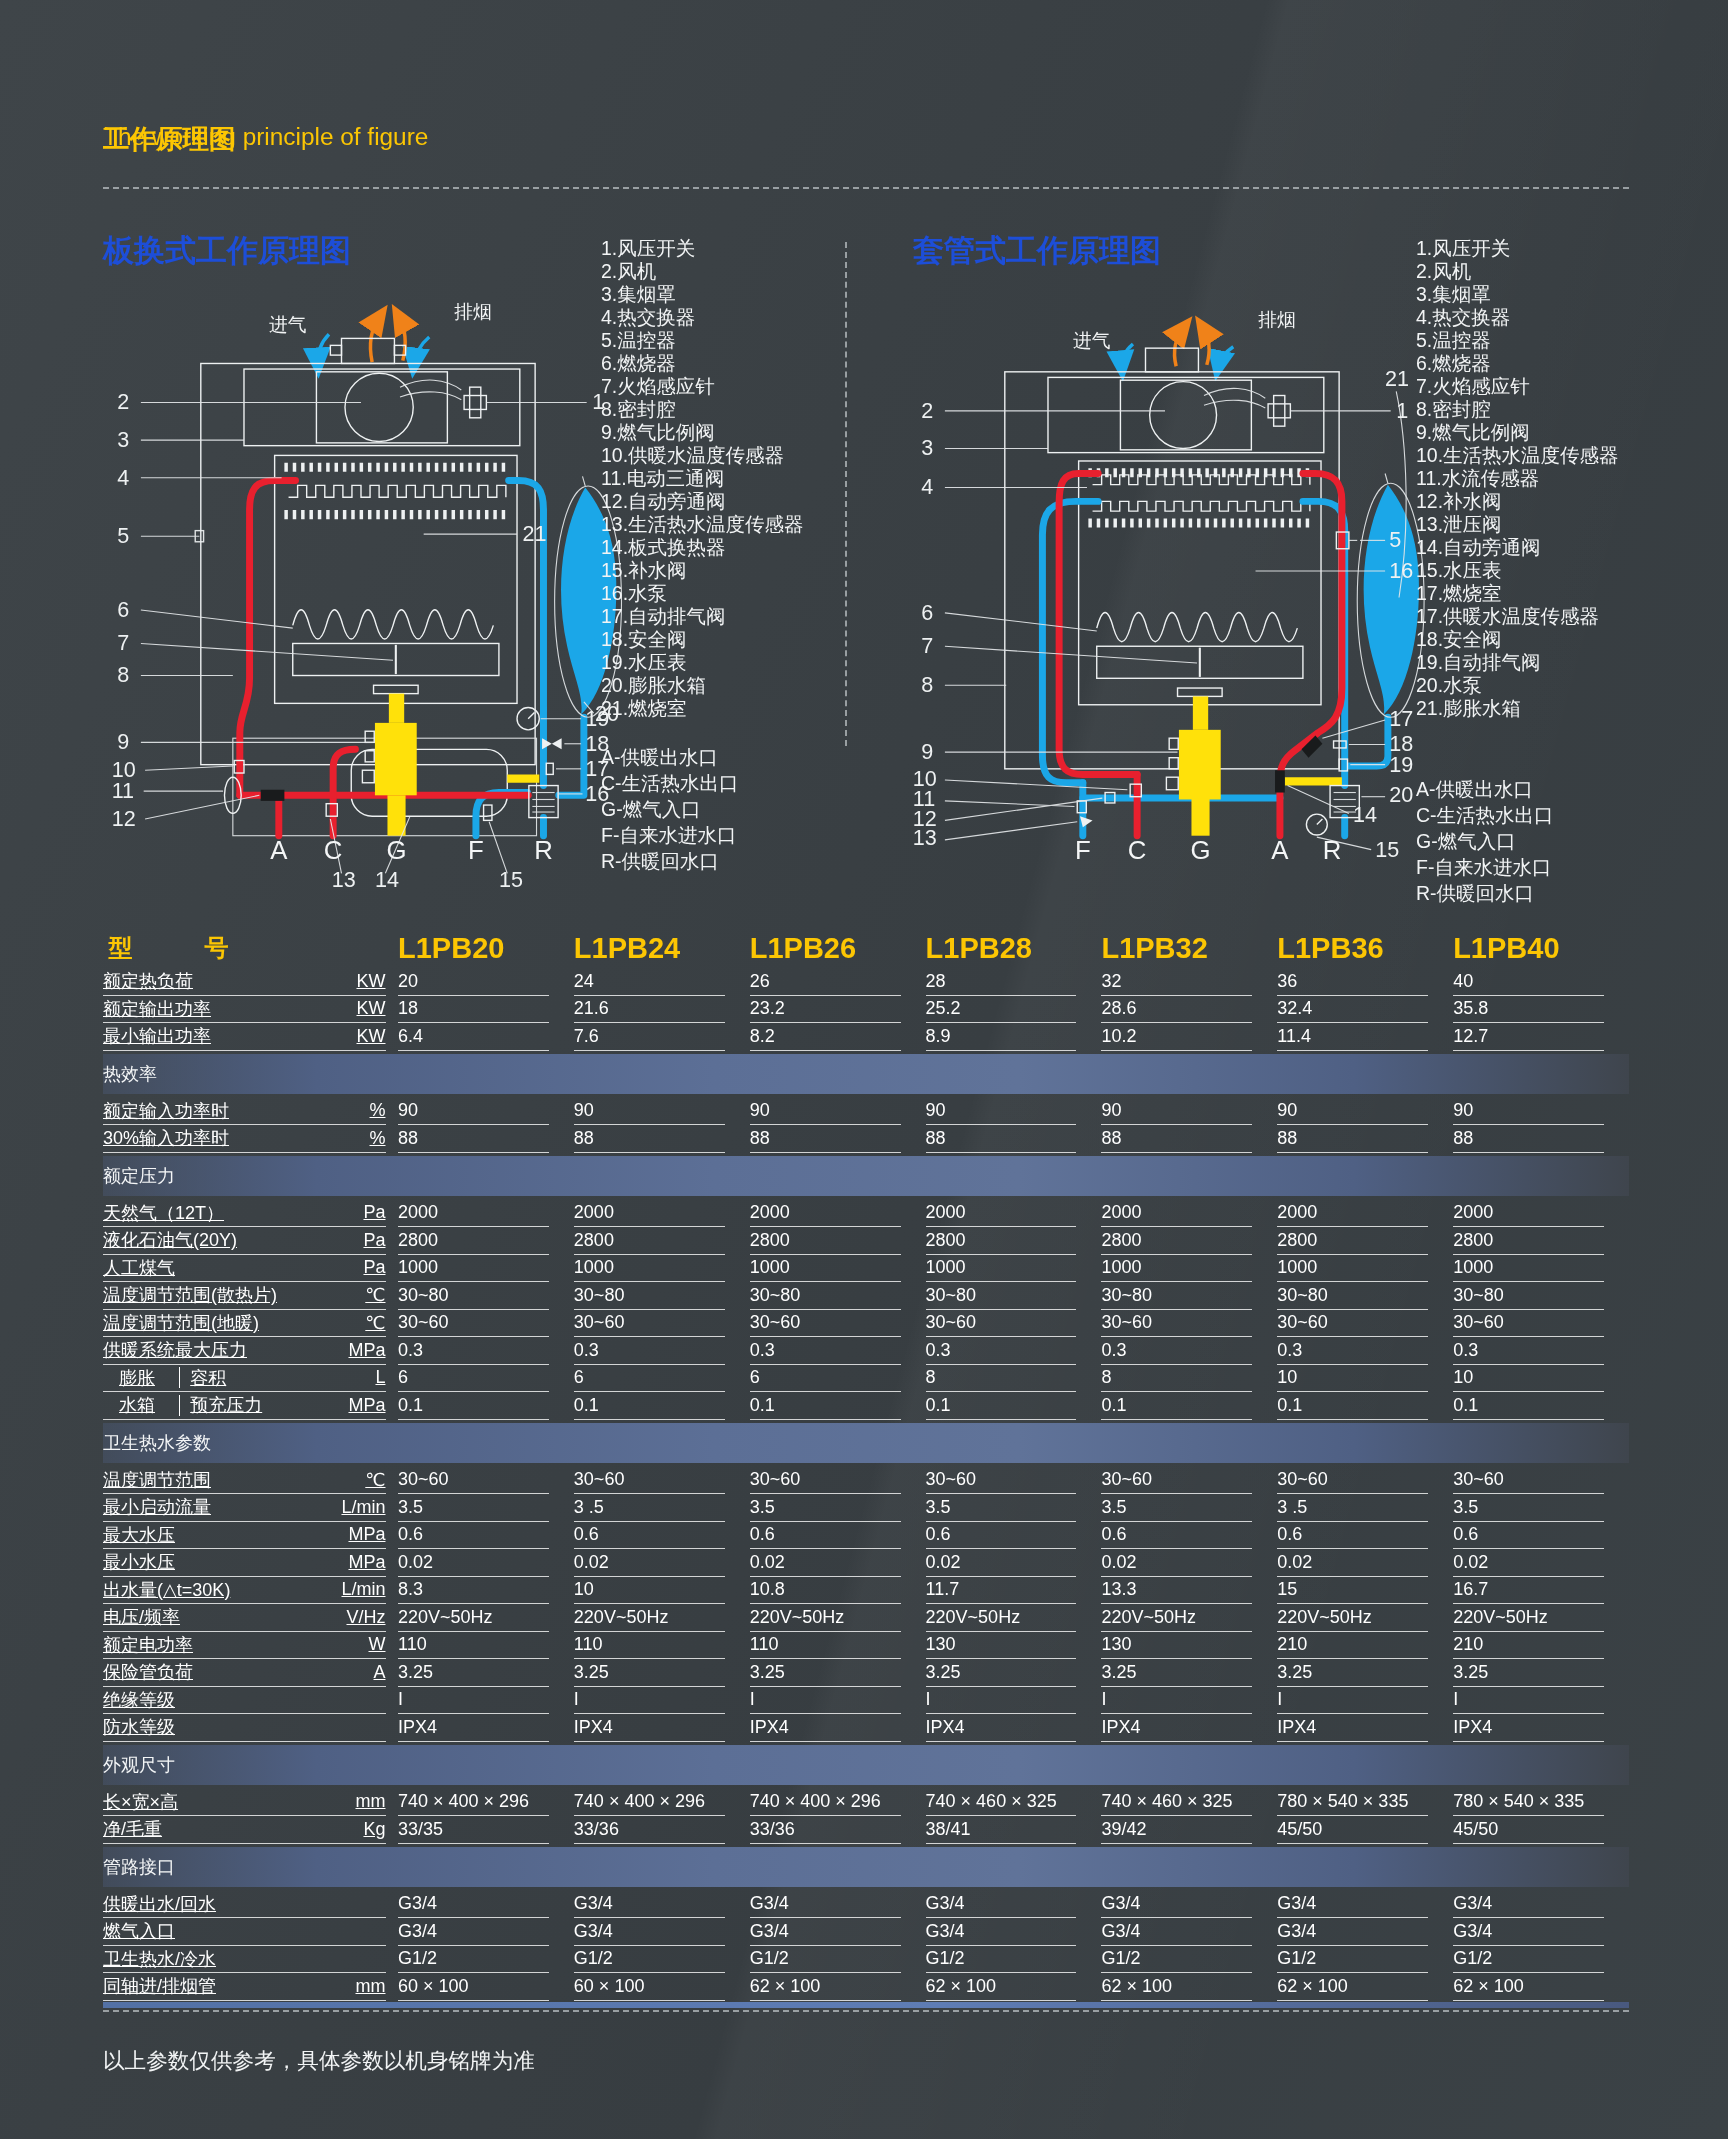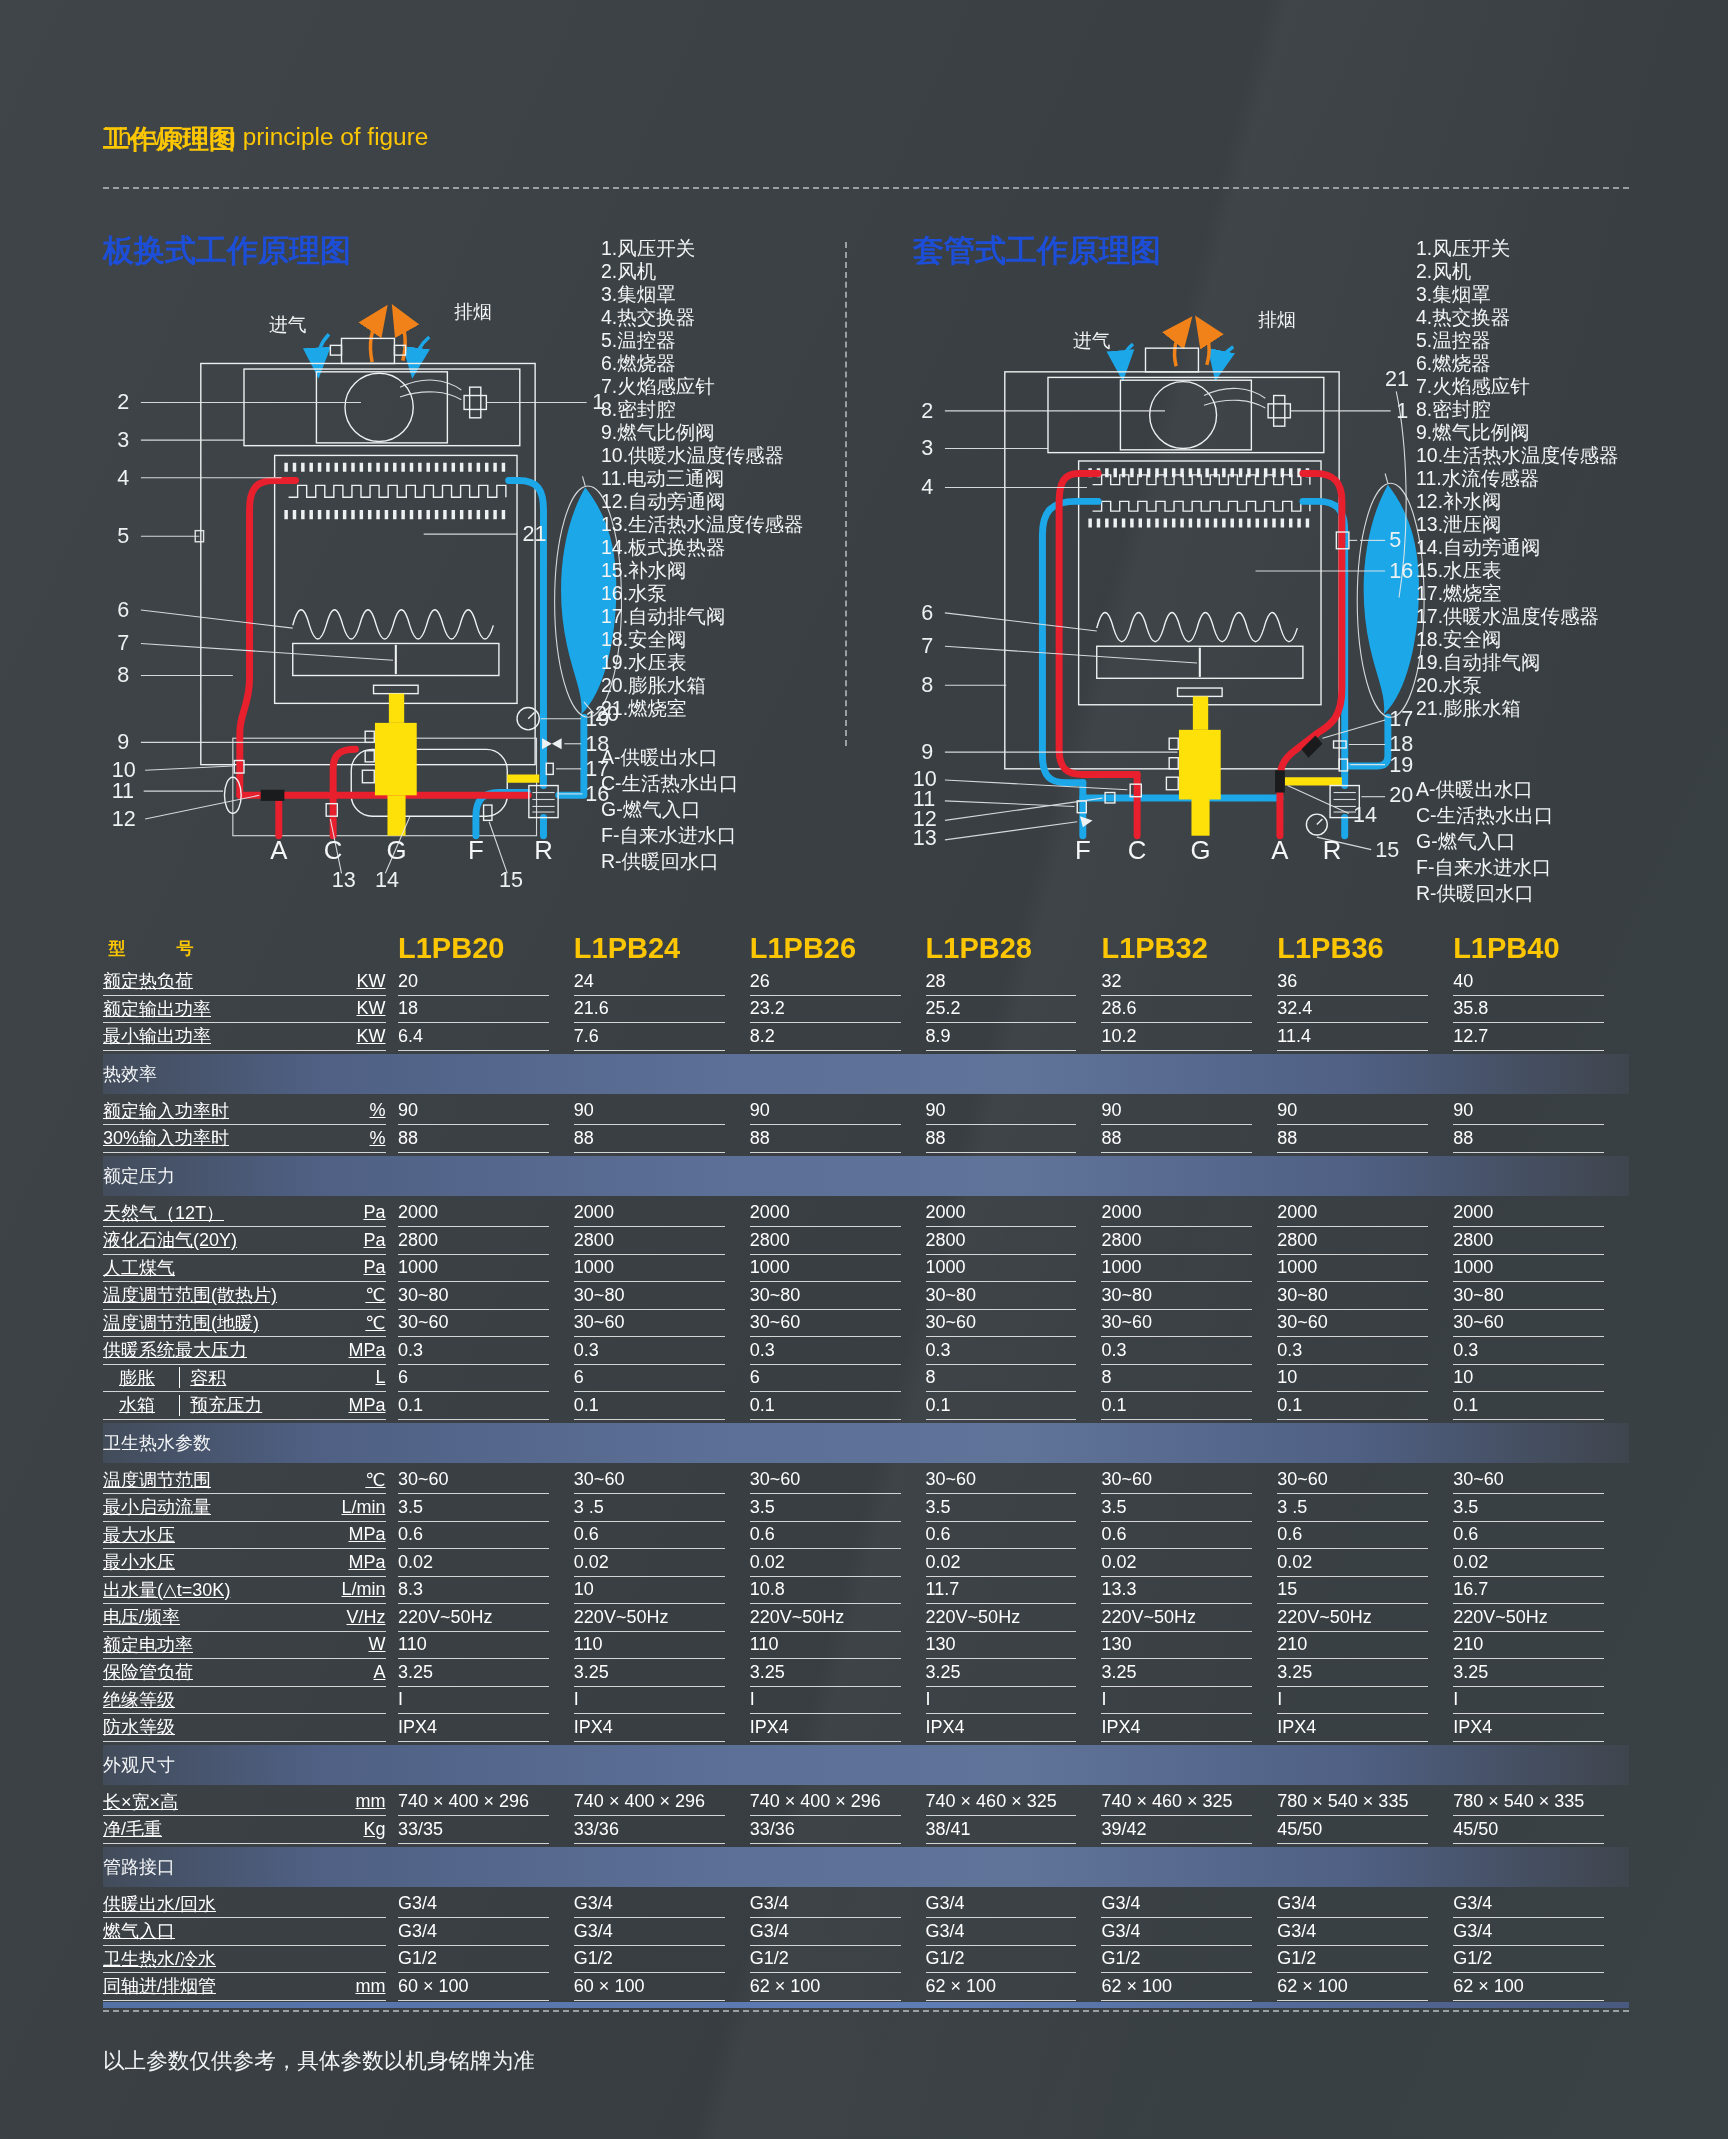--- a/index.html
+++ b/index.html
@@ -38,21 +38,21 @@
   .pipe-r{stroke:var(--red);stroke-width:10;fill:none;stroke-linecap:round;stroke-linejoin:round;}
   .pipe-b{stroke:var(--blue);stroke-width:10;fill:none;stroke-linecap:round;stroke-linejoin:round;}
   .pipe-y{stroke:var(--pyellow);stroke-width:12;fill:none;stroke-linecap:butt;}
   .num{fill:#eef1f2;font-size:31px;}
   .port{fill:#f4f6f7;font-size:37px;}
   .cjk{fill:#f2f4f5;font-size:27px;}
   
   .spec{left:103px;top:928px;width:1526px;}
   .t-header{display:grid;grid-template-columns:295px repeat(7,1fr);align-items:center;height:40px;
     background:linear-gradient(90deg,#424851 0%,#5061856 0%,#506185 14%,#5d7097 38%,#617499 58%,#50618556 0%,#516285 80%,#40464e 100%);}
-  .th-label{font-size:17px;font-weight:bold;color:var(--yellow);white-space:pre;}
+  .th-label{font-size:24px;font-weight:bold;color:var(--yellow);white-space:pre;}
   .th-model{font-size:29px;font-weight:bold;color:var(--yellow);}
   .t-body{display:grid;grid-template-columns:209px 86px repeat(7,1fr);}
   .cell{height:26.5px;display:flex;align-items:center;font-size:18px;
     border-bottom:1.4px solid rgba(255,255,255,.78);}
   .cell.lu{grid-column:1/3;justify-content:space-between;margin-right:12.5px;text-decoration:underline;}
   .cell.val{margin-right:25px;}
   .lbl{display:flex;align-items:center;}
   .l1{display:inline-block;width:60px;margin-left:16px;}
   .vd{display:inline-block;width:1.4px;height:21px;background:#fff;margin-right:9.8px;}
   .unit{text-align:right;}

